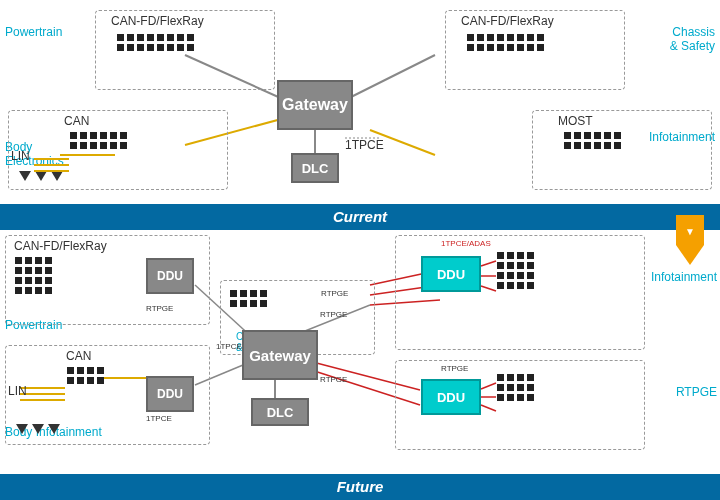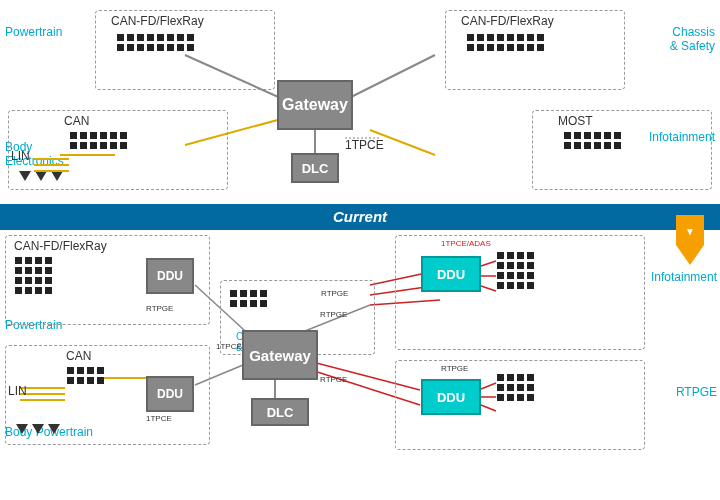--- a/index.html
+++ b/index.html
@@ -301,21 +301,21 @@
     <line x1="20" y1="164" x2="65" y2="164" stroke="#ddaa00" stroke-width="2"></line>
     <line x1="20" y1="170" x2="65" y2="170" stroke="#ddaa00" stroke-width="2"></line>
 
     <line x1="100" y1="148" x2="160" y2="148" stroke="#ddaa00" stroke-width="2"></line>
 
     <line x1="275" y1="145" x2="275" y2="168" stroke="#888" stroke-width="2"></line>
   </svg>
 
   <div class="cyan-label" style="top:88px; left:5px;">Powertrain</div>
 
-  <div class="cyan-label" style="top:195px; left:5px;">Body Powertrain</div>
+  <div class="cyan-label" style="top:195px; left:5px;">Body Infotainment</div>
 
   <div class="cyan-label" style="top:40px; right:3px;">Infotainment</div>
 
   <div class="cyan-label" style="top:155px; right:3px;">RTPGE</div>
 
   <div class="dashed-box" style="top:5px; left:5px; width:205px; height:90px;">
     <div class="small-label" style="top:3px; left:8px;">CAN-FD/FlexRay</div>
     <div style="position:absolute; top:20px; left:8px; display:grid; grid-template-columns:repeat(4,8px); grid-template-rows:repeat(4,8px); gap:2px;">
       <div class="connector-dot"></div>
         <div class="connector-dot"></div>
@@ -443,13 +443,14 @@
         <div class="connector-dot"></div>
     </div>
 
     <svg style="position:absolute;top:0;left:0;width:100%;height:100%;pointer-events:none;">
       <line x1="85" y1="28" x2="100" y2="22" stroke="#cc2222" stroke-width="1.5"></line>
       <line x1="85" y1="36" x2="100" y2="36" stroke="#cc2222" stroke-width="1.5"></line>
       <line x1="85" y1="44" x2="100" y2="50" stroke="#cc2222" stroke-width="1.5"></line>
     </svg>
   </div>
 
+  <div class="section-label" style="bottom:0; position:absolute; width:100%;">Future</div>
 </div>
 
 </body></html>

